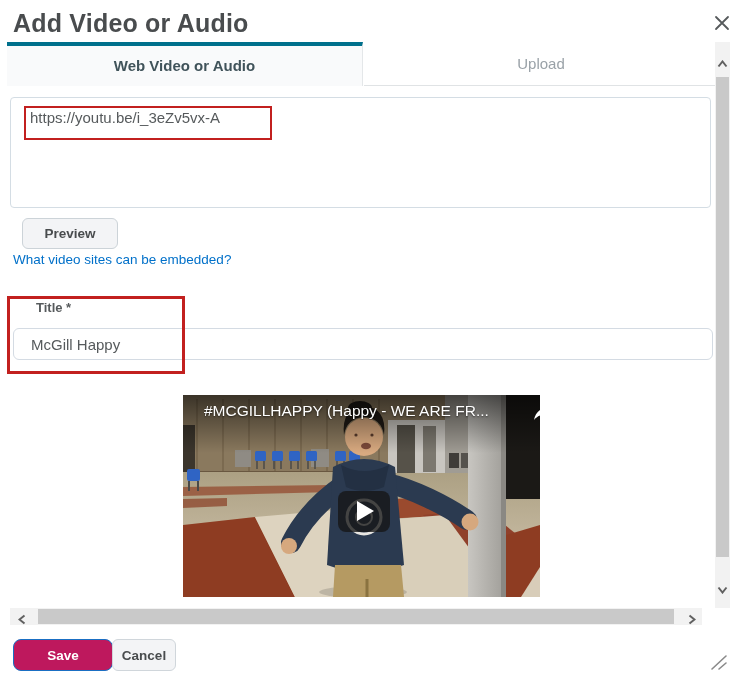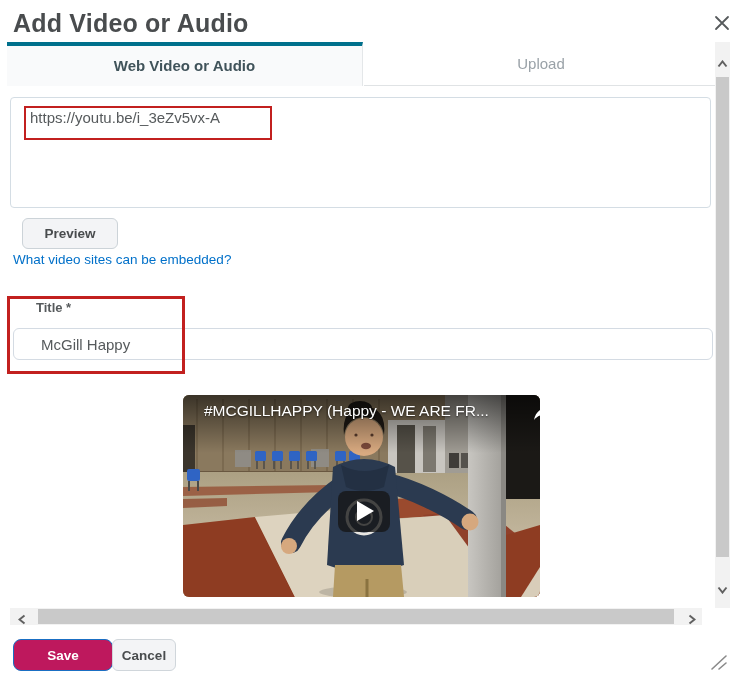--- a/index.html
+++ b/index.html
@@ -19,29 +19,29 @@
   
   .url-area{left:10px;top:97px;width:701px;height:111px;border:1px solid #d4dde4;border-radius:4px;background:#fff;box-sizing:border-box;cursor:text;}
   .url-text{position:absolute;left:19px;top:11px;font-size:15px;color:#565a5c;}
 
   
   .preview-btn{left:22px;top:218px;width:96px;height:31px;background:#f3f4f6;border:1px solid #ccd3d8;border-radius:6px;font-family:"Liberation Sans",sans-serif;font-size:13.5px;font-weight:bold;color:#494c4e;cursor:pointer;}
   .embed-link{left:13px;top:252px;font-size:13.5px;color:#0070c9;text-decoration:none;cursor:pointer;}
 
   
   .title-label{left:20px;top:300px;font-size:13px;font-weight:bold;color:#565a5c;margin-left:16px;}
-  .title-input{left:13px;top:328px;width:700px;height:32px;border:1px solid #d4dbe3;border-radius:6px;box-sizing:border-box;padding:0 0 0 27px;font-family:"Liberation Sans",sans-serif;font-size:15px;color:#565a5c;background:#fff;}
+  .title-input{left:13px;top:328px;width:700px;height:32px;border:1px solid #d4dbe3;border-radius:6px;box-sizing:border-box;padding:0 0 0 17px;font-family:"Liberation Sans",sans-serif;font-size:15px;color:#565a5c;background:#fff;}
 
   
   .anno{border:2px solid #c2201f;background:transparent;pointer-events:none;z-index:60;}
   .anno-url{left:24px;top:106px;width:244px;height:30px;}
   .anno-title{left:7px;top:296px;width:172px;height:72px;border-width:3px;}
 
   
-  .video{left:183px;top:395px;width:357px;height:202px;overflow:hidden;cursor:pointer;background:#8d7d63;border-radius:6px;}
+  .video{left:183px;top:395px;width:357px;height:202px;overflow:hidden;cursor:pointer;background:#8d7d63;}
   .video svg{position:absolute;left:0;top:0;}
   .video-title{position:absolute;left:21px;top:7px;width:300px;font-size:15.5px;color:#fff;white-space:nowrap;overflow:hidden;text-shadow:0 1px 2px rgba(0,0,0,.6);z-index:3;}
   .share-ic{position:absolute;right:8px;top:7px;z-index:3;cursor:pointer;}
   .grad-top{position:absolute;left:0;top:0;width:100%;height:58px;background:linear-gradient(180deg,rgba(0,0,0,.58),rgba(0,0,0,0));z-index:2;}
   .play-wrap{position:absolute;left:155px;top:96px;width:52px;height:41px;background:rgba(22,22,22,.78);border-radius:8px;z-index:3;cursor:pointer;}
   .play-tri{position:absolute;left:19px;top:10px;width:0;height:0;border-left:17px solid #fff;border-top:10.5px solid transparent;border-bottom:10.5px solid transparent;}
 
   
   .vscroll{left:715px;top:42px;width:15px;height:566px;background:#f2f2f2;z-index:40;}
   .vthumb{position:absolute;left:1px;top:35px;width:13px;height:480px;background:#c9c9c9;}

